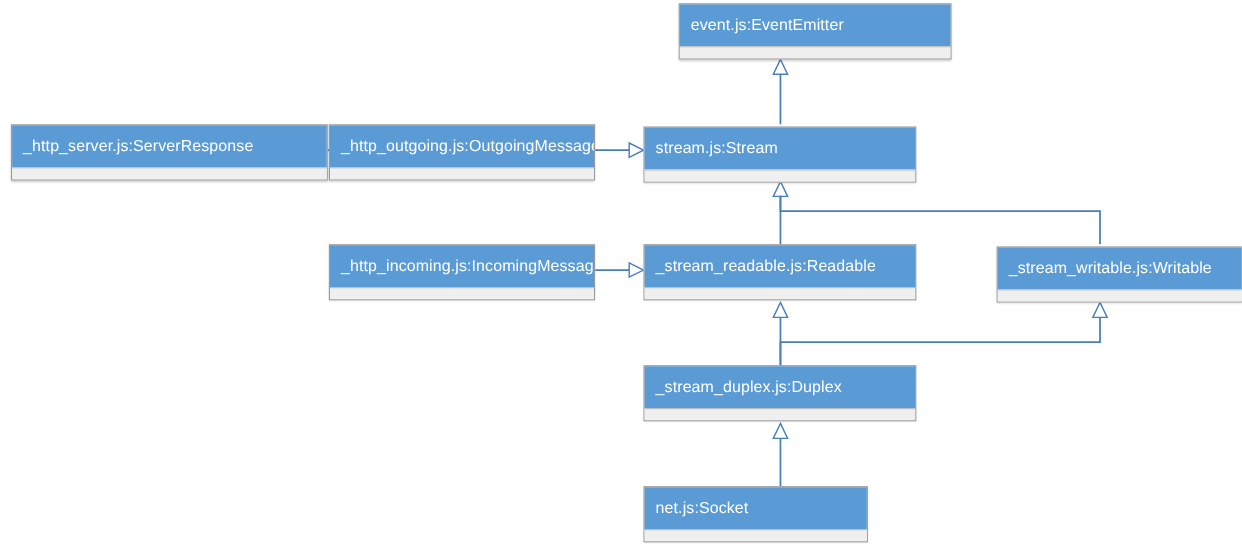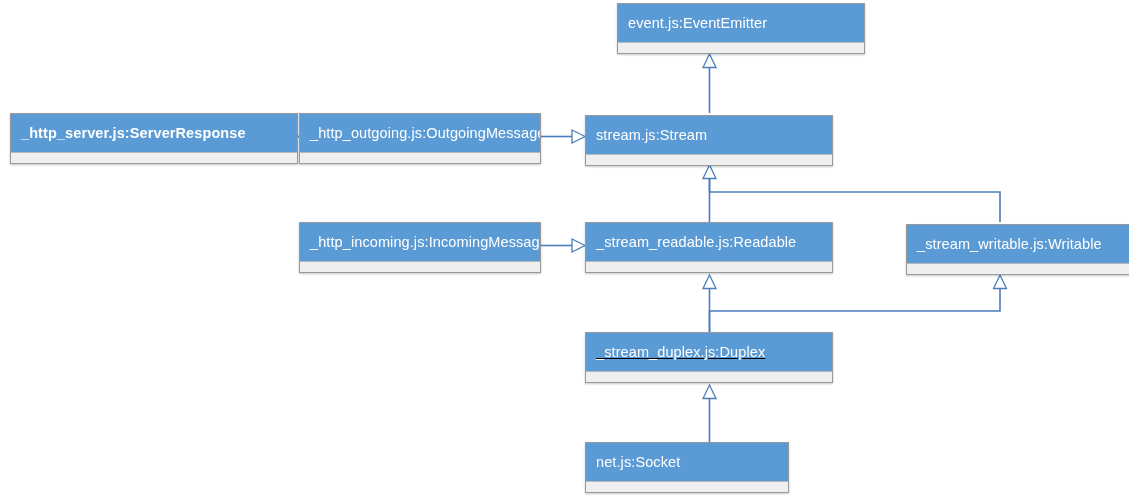--- a/index.html
+++ b/index.html
@@ -101,21 +101,21 @@
       <line x1="709.5" y1="442" x2="709.5" y2="398" stroke="#4a7ebb" stroke-width="1.6"></line>
       <polygon points="709.5,385 703,398.5 716,398.5" fill="#ffffff" stroke="#4a7ebb" stroke-width="1.3"></polygon>
     </g>
   </svg>
 
   <div class="uml-class" style="left:585px; top:3px; width:248px; height:51px;margin-left:32px;">
     <div class="uml-class-header">event.js:EventEmitter</div>
     <div class="uml-class-body"></div>
   </div>
 
-  <div class="uml-class" style="left:10px; top:113px; width:288px; height:51px;font-weight:bold;">
+  <div class="uml-class" style="left:10px; top:113px; width:288px; height:51px;">
     <div class="uml-class-header">_http_server.js:ServerResponse</div>
     <div class="uml-class-body"></div>
   </div>
 
   <div class="uml-class" style="left:299px; top:113px; width:242px; height:51px;">
     <div class="uml-class-header">_http_outgoing.js:OutgoingMessage</div>
     <div class="uml-class-body"></div>
   </div>
 
   <div class="uml-class" style="left:585px; top:115px; width:248px; height:51px;">
@@ -131,21 +131,21 @@
   <div class="uml-class" style="left:585px; top:222px; width:248px; height:51px;">
     <div class="uml-class-header">_stream_readable.js:Readable</div>
     <div class="uml-class-body"></div>
   </div>
 
   <div class="uml-class" style="left:876px; top:224px; width:248px; height:51px;margin-left:30px;">
     <div class="uml-class-header">_stream_writable.js:Writable</div>
     <div class="uml-class-body"></div>
   </div>
 
-  <div class="uml-class" style="left:585px; top:332px; width:248px; height:51px;text-decoration:underline;">
+  <div class="uml-class" style="left:585px; top:332px; width:248px; height:51px;">
     <div class="uml-class-header">_stream_duplex.js:Duplex</div>
     <div class="uml-class-body"></div>
   </div>
 
   <div class="uml-class" style="left:585px; top:442px; width:204px; height:51px;">
     <div class="uml-class-header">net.js:Socket</div>
     <div class="uml-class-body"></div>
   </div>
 
 </div>

